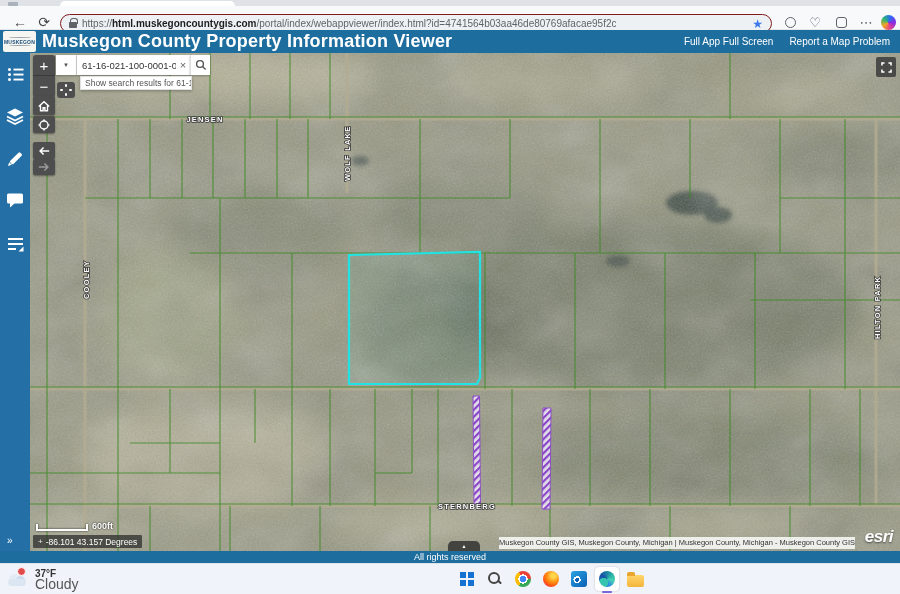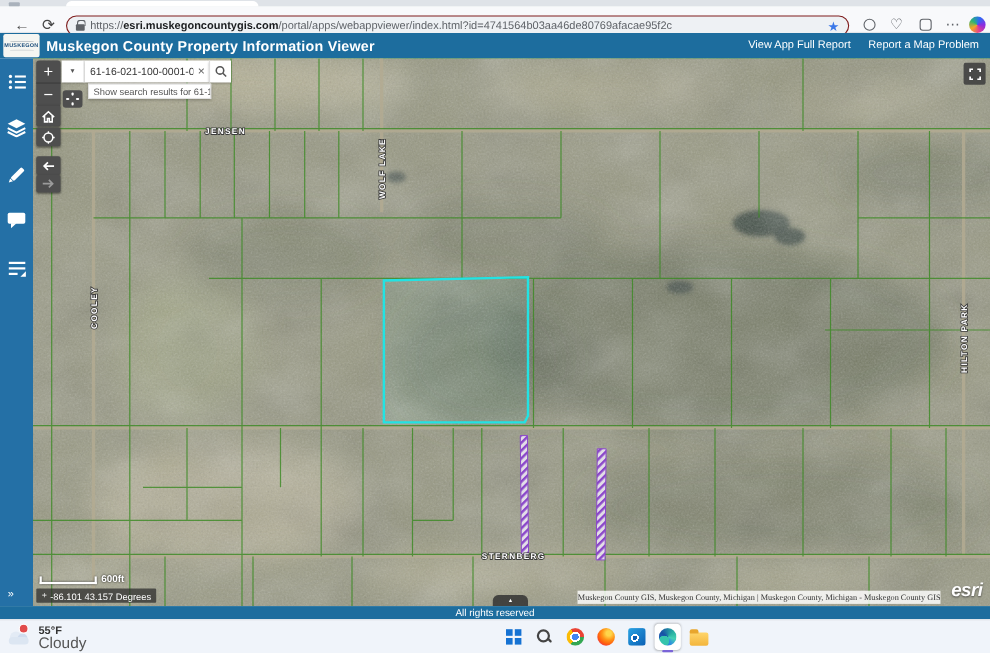--- a/index.html
+++ b/index.html
@@ -26,31 +26,31 @@
   .box-ico{width:11px;height:11px;border:1.7px solid #5f6368;border-radius:3px;}
   .copilot{width:15px;height:15px;border-radius:50%;
     background:conic-gradient(from 20deg,#2b6cf5,#8a2be2,#e23f8f,#f5a623,#2bb673,#2b6cf5);}
 
   
   .appheader{position:absolute;left:0;top:30px;width:900px;height:23px;background:#1d6d9e;display:flex;align-items:center;}
   .logo{position:absolute;left:3px;top:1px;width:33px;height:21px;background:#f5f6f2;border-radius:2px;
         display:flex;align-items:center;justify-content:center;flex-direction:column;}
   .logo span{font-size:5px;font-weight:bold;color:#1d4f7c;letter-spacing:.2px;}
   .logo i{display:block;width:22px;height:2px;border-top:1px solid #9aa5ad;border-radius:50%;}
-  .apptitle{margin-left:42px;color:#fff;font-size:13px;font-weight:bold;letter-spacing:.2px;}
+  .apptitle{margin-left:42px;color:#fff;font-size:18px;font-weight:bold;letter-spacing:.2px;}
   .headerlinks{position:absolute;right:10px;top:0;height:23px;display:flex;gap:16px;align-items:center;}
   .headerlinks a{color:#fff;font-size:10px;text-decoration:none;cursor:pointer;}
 
   
   .sidebar{position:absolute;left:0;top:53px;width:30px;height:498px;background:#2470a6;}
   .sb-item{position:absolute;left:0;width:30px;height:26px;display:flex;align-items:center;justify-content:center;cursor:pointer;}
   .sb-expand{position:absolute;left:7px;top:482px;color:#fff;font-size:10px;cursor:pointer;}
 
   
-  .map{position:absolute;left:30px;top:53px;width:870px;height:498px;overflow:hidden;background:#15803d;cursor:default;}
+  .map{position:absolute;left:30px;top:53px;width:870px;height:498px;overflow:hidden;background:#3b82f6;cursor:default;}
 
   
   .zoomstack{position:absolute;left:33px;top:55px;width:22px;height:42px;background:#4e4e4e;border-radius:3px;
              box-shadow:0 1px 2px rgba(0,0,0,.4);}
   .zoomcell{width:22px;height:21px;color:#fff;font-size:15px;display:flex;align-items:center;justify-content:center;cursor:pointer;}
   .zoomcell:first-child{border-bottom:1px solid #3a3a3a;}
   .mapbtn{position:absolute;left:33px;width:22px;background:#4e4e4e;border-radius:2px;display:flex;align-items:center;
           justify-content:center;cursor:pointer;box-shadow:0 1px 2px rgba(0,0,0,.4);}
   .compassbtn{position:absolute;left:57px;top:82px;width:18px;height:16px;background:#4e4e4e;border-radius:3px;
           display:flex;align-items:center;justify-content:center;cursor:pointer;}
@@ -77,21 +77,21 @@
   
   .scalebar{position:absolute;left:36px;top:524px;width:52px;height:7px;
             border-left:2px solid #fff;border-right:2px solid #fff;border-bottom:2px solid #fff;
             filter:drop-shadow(0 0 1px #333);}
   .scalelabel{position:absolute;left:92px;top:521px;color:#fff;font-size:9px;font-weight:bold;text-shadow:0 0 2px #000;}
   .coords{position:absolute;left:33px;top:535px;height:13px;background:rgba(45,45,45,.75);display:flex;align-items:center;
           gap:3px;padding:0 5px;border-radius:1px;}
   .coords .cross{color:#fff;font-size:8px;line-height:1;opacity:.9;}
   .coords span{color:#fff;font-size:8.5px;white-space:nowrap;}
   .attribution{position:absolute;right:45px;top:537px;height:12px;background:rgba(255,255,255,.82);
-               font-size:7.5px;color:#323232;line-height:12px;padding:0 0;white-space:nowrap;font-family:Liberation Serif, serif;}
+               font-size:7.5px;color:#323232;line-height:12px;padding:0 0;white-space:nowrap;}
   .esri{position:absolute;right:7px;top:527px;color:#fff;font-size:17px;font-weight:bold;font-style:italic;
         text-shadow:0 1px 2px rgba(60,60,60,.9);letter-spacing:-.5px;text-align:right;}
   .tablehandle{position:absolute;left:448px;top:541px;width:32px;height:10px;background:rgba(50,50,50,.85);
                border-radius:5px 5px 0 0;display:flex;align-items:center;justify-content:center;color:#fff;
                font-size:5px;cursor:pointer;}
 
   
   .bottombar{position:absolute;left:0;top:551px;width:900px;height:12px;background:#1d6d9e;color:#fff;
              font-size:9px;text-align:center;line-height:12px;}
 
@@ -139,22 +139,22 @@
     <div class="tab"></div>
   </div>
 
   <div class="toolbar">
     <div class="navbtn" style="left:10px;">←</div>
     <div class="navbtn" style="left:34px;">⟳</div>
     <div class="urlpill">
       <span class="lock"></span>
       <span class="urltext">
           <span>https://</span>
-          <span class="urldomain">esri.muskegoncountygis.com</span>
-          <span>/portal/apps/webappviewer/index.html?id=4741564b03aa46de80769afacae95f2c</span>
+          <span class="urldomain">html.muskegoncountygis.com</span>
+          <span>/portal/index/webappviewer/index.html?id=4741564b03aa46de80769afacae95f2c</span>
         </span>
       <span class="pill-star">★</span>
     </div>
     <div class="tb-ico" style="left:780px;">
         <span class="circ-ico"></span>
       </div>
     <div class="tb-ico" style="left:805px;font-size:13px;">♡</div>
     <div class="tb-ico" style="left:831px;">
         <span class="box-ico"></span>
       </div>
@@ -165,21 +165,21 @@
   </div>
 
   <div class="appheader">
     <div class="logo">
       <i></i>
         <span>MUSKEGON</span>
         <i></i>
     </div>
     <div class="apptitle">Muskegon County Property Information Viewer</div>
     <div class="headerlinks">
-      <a>View App Full Report</a>
+      <a>Full App Full Screen</a>
       <a>Report a Map Problem</a>
     </div>
   </div>
 
   <div class="sidebar">
     <div class="sb-item" style="top:8px;">
       <svg width="17" height="15" viewBox="0 0 17 15">
           <g fill="#fff">
             <circle cx="2.5" cy="2.5" r="1.5"></circle>
             <circle cx="2.5" cy="7.5" r="1.5"></circle>
@@ -371,21 +371,21 @@
 
   <div class="taskbar">
     <div class="weather">
       <span class="wicon">
         <span class="wc1"></span>
           <span class="wc2"></span>
           <span class="wbase"></span>
         <span class="wbadge"></span>
       </span>
       <span>
-        <div class="wtemp">55°F</div>
+        <div class="wtemp">37°F</div>
         <div class="wcond">Cloudy</div>
       </span>
     </div>
     <div class="apps">
       <div class="app">
           <span class="win">
             <i></i>
             <i></i>
             <i></i>
             <i></i>

